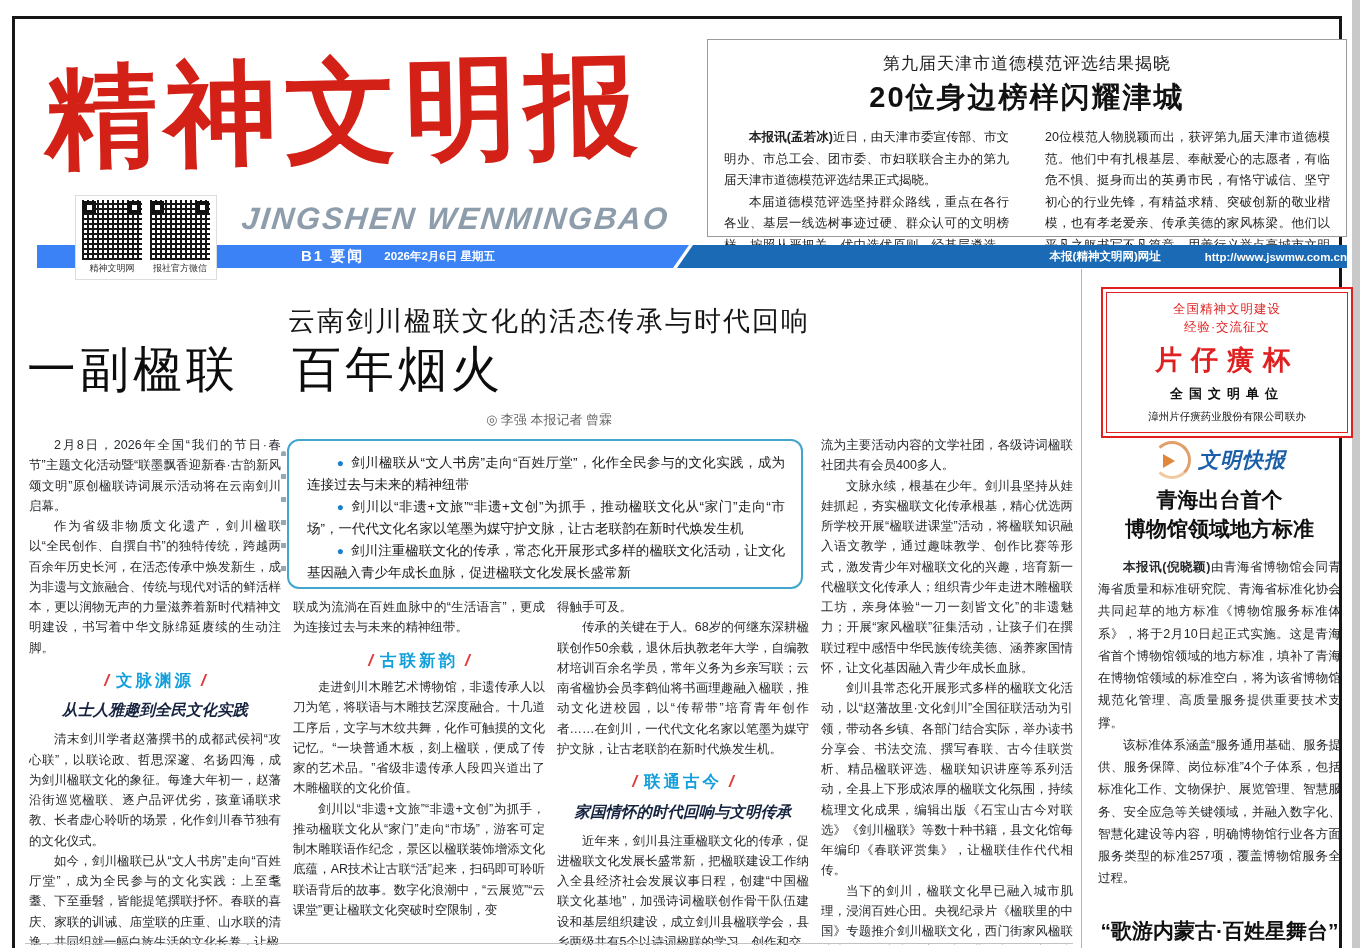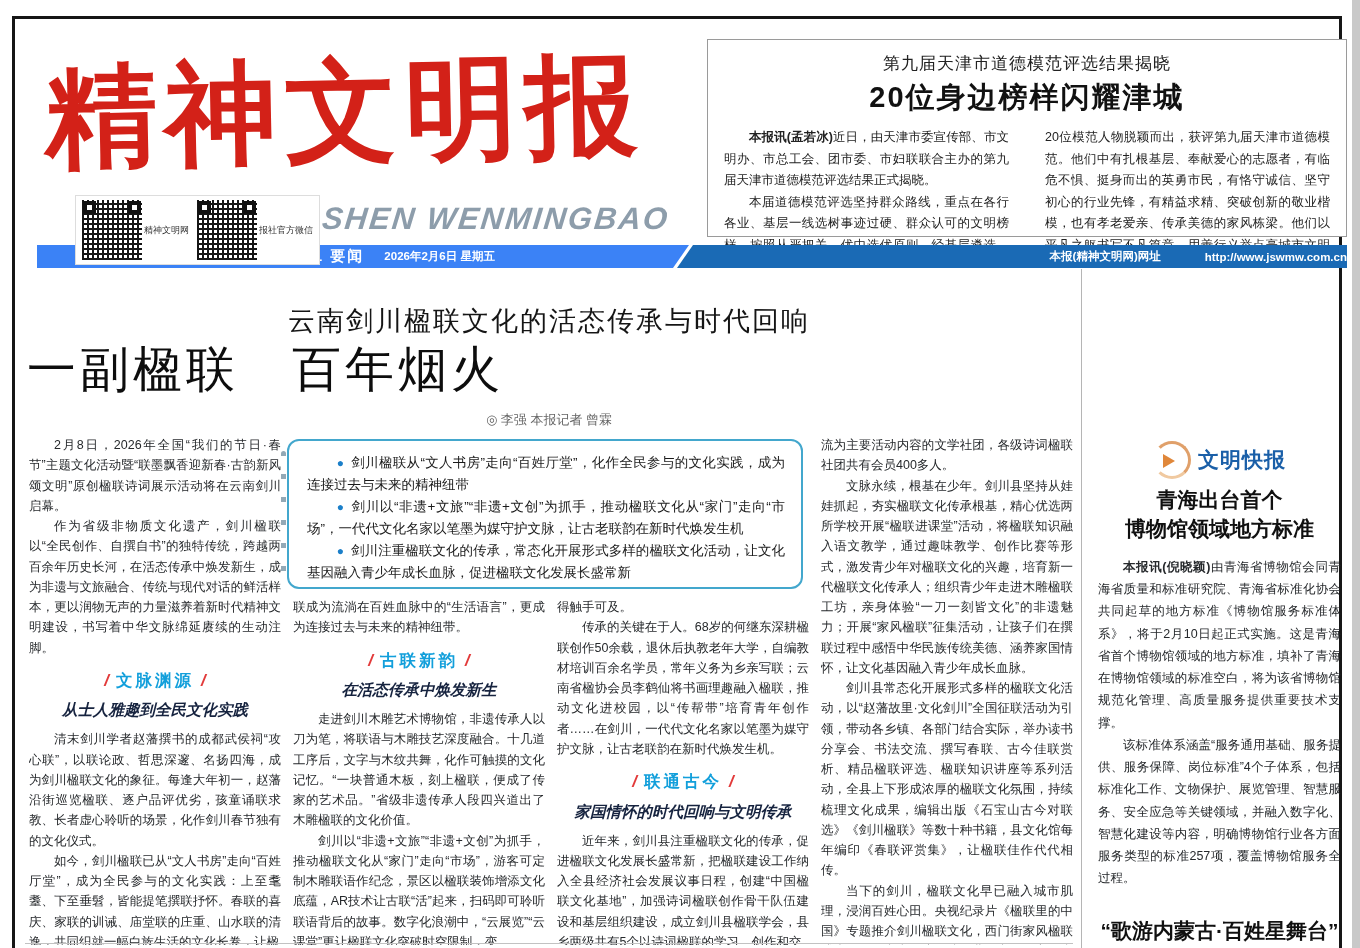--- a/index.html
+++ b/index.html
@@ -12,21 +12,21 @@
   
   .mast-title{position:absolute;left:30px;top:22px;width:680px;
     font-family:"Liberation Serif","DejaVu Serif",serif;font-weight:bold;
     font-size:112px;line-height:1.25;color:#d32118;letter-spacing:8px;
     transform:rotate(-1.2deg);white-space:nowrap;}
   .mast-pinyin{position:absolute;left:168px;top:182px;width:545px;text-align:center;
     font-style:italic;font-weight:bold;font-size:31px;color:#8d9dab;letter-spacing:2px;
     transform:skewX(-6deg);white-space:nowrap;}
   .qr-group{position:absolute;left:60px;top:176px;display:flex;gap:8px;background:#fff;
     padding:4px 6px;z-index:6;border:1px solid #ddd;}
-  .qr-item{display:flex;align-items:center;gap:2px;}
+  .qr-item{display:flex;flex-direction:column;align-items:center;gap:2px;}
   .qr{width:60px;height:60px;position:relative;background:
       repeating-linear-gradient(0deg,#151515 0 2px,transparent 2px 5px),
       repeating-linear-gradient(90deg,#151515 0 2px,#fff 2px 5px);}
   .qr::before,.qr::after{content:"";position:absolute;width:13px;height:13px;
       background:#fff;border:4px solid #111;box-sizing:border-box;}
   .qr::before{left:1px;top:1px;}
   .qr::after{right:1px;top:1px;}
   .qr-cap{font-size:9px;color:#333;white-space:nowrap;}
 
   
@@ -96,21 +96,21 @@
 
   
   .right-col{position:absolute;left:1066px;top:250px;width:266px;height:682px;box-sizing:border-box;
     border-left:1px solid #b5b5b5;padding:0 6px 0 16px;overflow:hidden;}
   .wb-logo{display:flex;align-items:center;justify-content:center;gap:7px;margin-top:172px;}
   .swirl{width:38px;height:38px;border-radius:50%;border:3px solid #e0a06a;
     border-left-color:transparent;border-bottom-color:#f0c9a0;position:relative;box-sizing:border-box;}
   .swirl::before{content:"";position:absolute;left:7px;top:10px;width:0;height:0;
     border-top:7px solid transparent;border-bottom:7px solid transparent;border-right:12px solid #e0873a;
     transform:rotate(180deg);}
-  .wb-text{font-family:"Liberation Serif","DejaVu Serif",serif;font-weight:bold;
+  .wb-text{font-family:"Liberation Serif","DejaVu Serif",serif;font-style:italic;font-weight:bold;
     font-size:21px;color:#1a5fa8;letter-spacing:1px;white-space:nowrap;}
   .r-head{margin-top:6px;text-align:center;font-size:21px;font-weight:bold;line-height:1.4;color:#101010;}
   .r-body{margin-top:12px;font-size:12.5px;line-height:1.78;text-align:justify;color:#26292c;}
   .r-body p{margin:0;text-indent:2em;}
   .r-head2{margin-top:26px;text-align:center;font-size:21px;font-weight:bold;line-height:1.4;color:#101010;}
 </style>
 </head>
 <body>
 
 <div class="edge-strip"></div>
@@ -151,20 +151,29 @@
       <div class="ts-col">
         <p class="cont">20位模范人物脱颖而出，获评第九届天津市道德模范。他们中有扎根基层、奉献爱心的志愿者，有临危不惧、挺身而出的英勇市民，有恪守诚信、坚守初心的行业先锋，有精益求精、突破创新的敬业楷模，也有孝老爱亲、传承美德的家风栋梁。他们以平凡之躯书写不凡篇章，用善行义举点亮城市文明之光，为天津这座底蕴深厚的城市注入新时代的道德力量。</p>
       </div>
     </div>
   </div>
 
   <div class="m-kicker">云南剑川楹联文化的活态传承与时代回响</div>
   <div class="m-headline">一副楹联　百年烟火</div>
   <div class="m-byline">◎ 李强  本报记者 曾霖</div>
 
+  <div class="ad-outer">
+    <div class="ad-inner">
+      <div class="ad-l1">全国精神文明建设</div>
+      <div class="ad-l2">经验·交流征文</div>
+      <div class="ad-title">片仔癀杯</div>
+      <div class="ad-l3">全国文明单位</div>
+      <div class="ad-l4">漳州片仔癀药业股份有限公司联办</div>
+    </div>
+  </div>
 
   <div class="binder"></div>
   <div class="summary-box">
     <p class="sum-item"><span class="sum-dot">●</span><span>剑川楹联从“文人书房”走向“百姓厅堂”，化作全民参与的文化实践，成为连接过去与未来的精神纽带</span></p>
     <p class="sum-item"><span class="sum-dot">●</span><span>剑川以“非遗+文旅”“非遗+文创”为抓手，推动楹联文化从“家门”走向“市场”，一代代文化名家以笔墨为媒守护文脉，让古老联韵在新时代焕发生机</span></p>
     <p class="sum-item"><span class="sum-dot">●</span><span>剑川注重楹联文化的传承，常态化开展形式多样的楹联文化活动，让文化基因融入青少年成长血脉，促进楹联文化发展长盛常新</span></p>
   </div>
 
   <div class="ncol col1">
     <p>2月8日，2026年全国“我们的节日·春节”主题文化活动暨“联墨飘香迎新春·古韵新风颂文明”原创楹联诗词展示活动将在云南剑川启幕。</p>
@@ -175,21 +184,20 @@
     <div class="sect-sub">从士人雅趣到全民文化实践</div>
     <p>清末剑川学者赵藩撰书的成都武侯祠“攻心联”，以联论政、哲思深邃、名扬四海，成为剑川楹联文化的象征。每逢大年初一，赵藩沿街巡览楹联、逐户品评优劣，孩童诵联求教、长者虚心聆听的场景，化作剑川春节独有的文化仪式。</p>
     <p>如今，剑川楹联已从“文人书房”走向“百姓厅堂”，成为全民参与的文化实践：上至耄耋、下至垂髫，皆能提笔撰联抒怀。春联的喜庆、家联的训诫、庙堂联的庄重、山水联的清逸，共同织就一幅白族生活的文化长卷，让楹</p>
   </div>
 
   <div class="ncol col2">
     <p class="cont">联成为流淌在百姓血脉中的“生活语言”，更成为连接过去与未来的精神纽带。</p>
     <div class="sect">
       <span class="slash">/</span><span class="name">古联新韵</span><span class="slash">/</span>
     </div>
-    <div class="sect-sub">在活态传承中焕发新生</div>
     <p>走进剑川木雕艺术博物馆，非遗传承人以刀为笔，将联语与木雕技艺深度融合。十几道工序后，文字与木纹共舞，化作可触摸的文化记忆。“一块普通木板，刻上楹联，便成了传家的艺术品。”省级非遗传承人段四兴道出了木雕楹联的文化价值。</p>
     <p>剑川以“非遗+文旅”“非遗+文创”为抓手，推动楹联文化从“家门”走向“市场”，游客可定制木雕联语作纪念，景区以楹联装饰增添文化底蕴，AR技术让古联“活”起来，扫码即可聆听联语背后的故事。数字化浪潮中，“云展览”“云课堂”更让楹联文化突破时空限制，变</p>
   </div>
 
   <div class="ncol col3">
     <p class="cont">得触手可及。</p>
     <p>传承的关键在于人。68岁的何继东深耕楹联创作50余载，退休后执教老年大学，自编教材培训百余名学员，常年义务为乡亲写联；云南省楹协会员李鹤仙将书画理趣融入楹联，推动文化进校园，以“传帮带”培育青年创作者……在剑川，一代代文化名家以笔墨为媒守护文脉，让古老联韵在新时代焕发生机。</p>
     <div class="sect">
       <span class="slash">/</span><span class="name">联通古今</span><span class="slash">/</span>
     </div>

